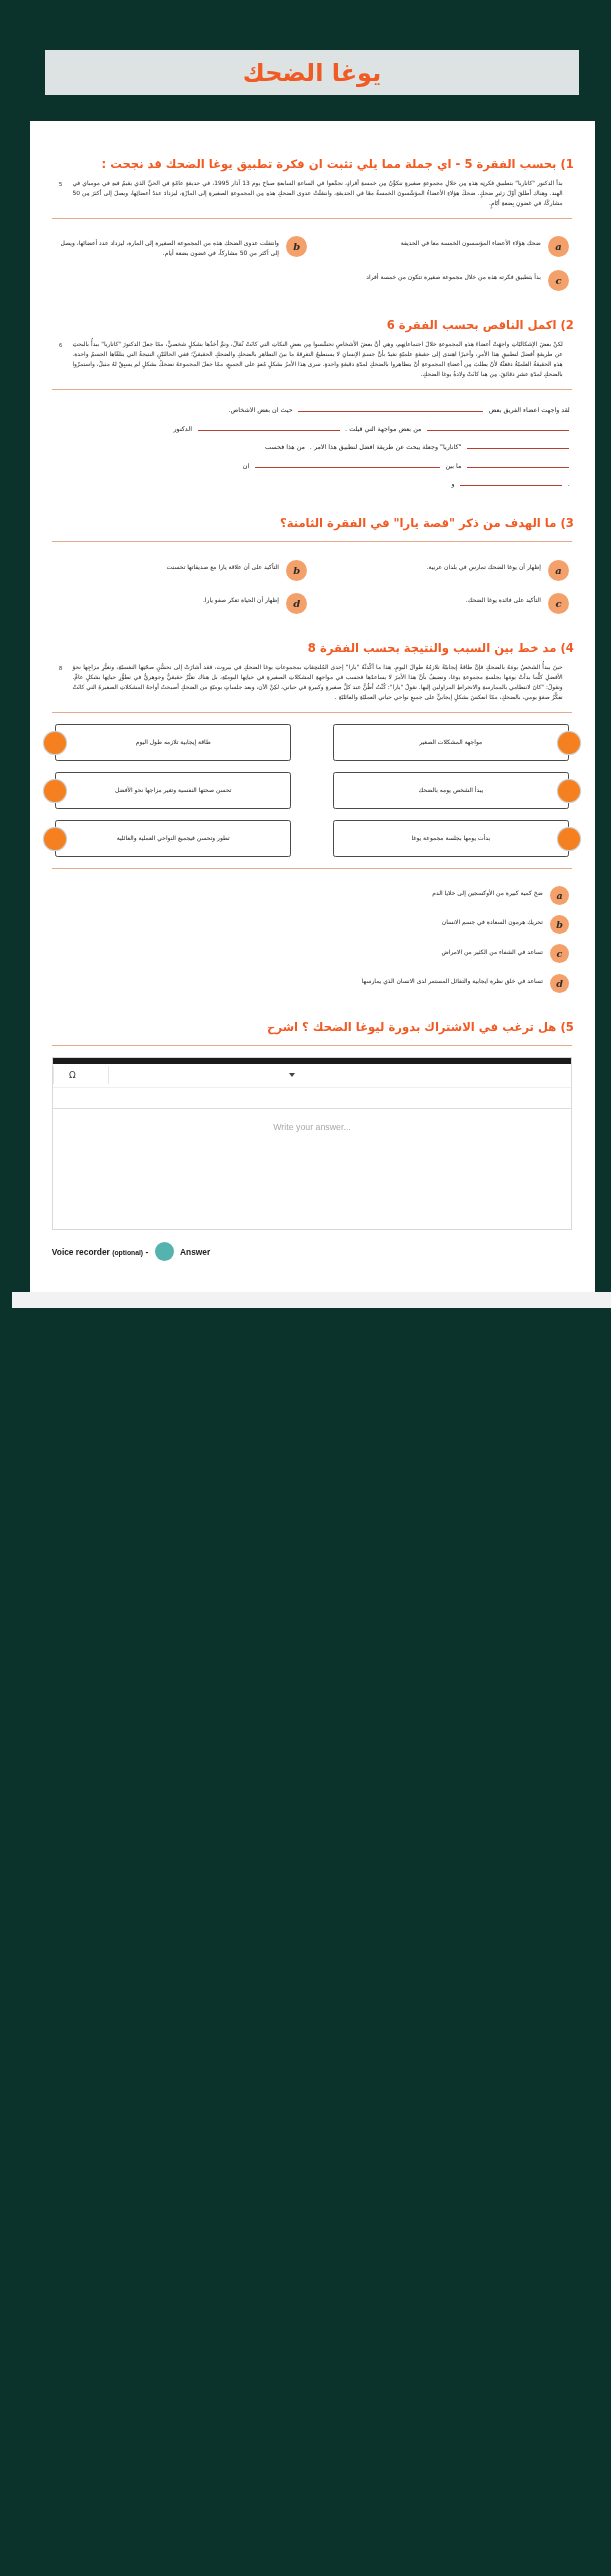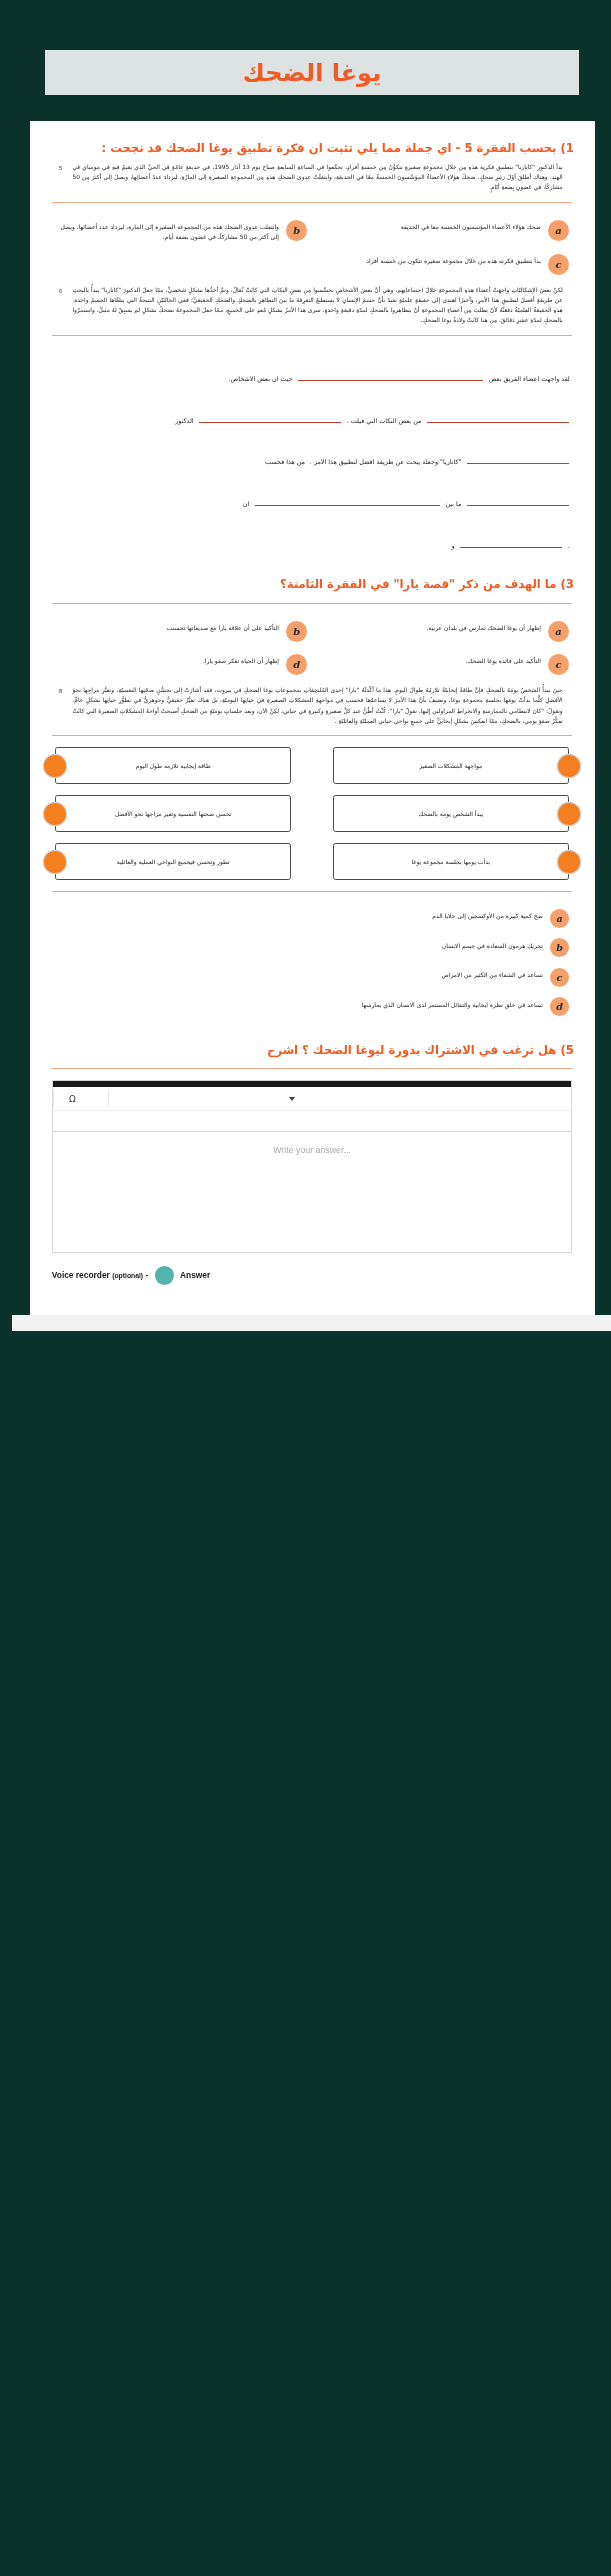--- a/index.html
+++ b/index.html
@@ -50,21 +50,21 @@
   .q-head {
     color: #f15a22;
     font-size: 11.6px;
     font-weight: 700;
     line-height: 1.45;
     text-align: right;
     font-family: "DejaVu Sans", "Liberation Sans", sans-serif;
     margin: 21px 3.2px 4.8px 3.2px;
     direction: rtl;
   }
-  .q-head.first { margin-top: 3px; }
+  .q-head.first { margin-top: 19px; }
 
   
   .para-block {
     display: flex;
     flex-direction: row-reverse;
     gap: 6.4px;
     margin: 4.8px 14.3px 4.8px 8px;
     direction: rtl;
   }
   .para-num {
@@ -148,21 +148,21 @@
     line-height: 2.9;
     font-family: "DejaVu Sans", "Liberation Sans", sans-serif;
   }
   .blank-row {
     display: flex;
     flex-direction: row;
     align-items: baseline;
     flex-wrap: nowrap;
     width: 100%;
   }
-  .blank-row .txt { white-space: nowrap; padding: 0 2.4px; margin-top: 23px; }
+  .blank-row .txt { white-space: nowrap; padding: 0 2.4px; }
   .blank {
     border-bottom: 0.8px solid #b5402f;
     height: 10.4px;
     display: inline-block;
     flex: 0 0 auto;
     margin: 0 3.2px;
   }
   .blank.w-md { width: 102px; }
   .blank.w-lg { width: 142px; }
   .blank.w-xl { width: 185px; }
@@ -332,38 +332,39 @@
       <div class="choice">
         <div class="bullet">b</div>
         <div class="choice-text">وانتقلت عدوى الضحك هذه من المجموعة الصغيرة إلى المارة، ليزداد عدد أعضائها، ويصل إلى أكثر من 50 مشاركاً، في غضون بضعة أيام.</div>
       </div>
       <div class="choice">
         <div class="bullet">c</div>
         <div class="choice-text">بدأ بتطبيق فكرته هذه من خلال مجموعة صغيرة تتكون من خمسة أفراد</div>
       </div>
     </div>
 
+    <div class="q-head">2) اكمل الناقص بحسب الفقرة 6</div>
 
     <div class="para-block">
       <div class="para-num">6</div>
       <div class="para-text">لكنْ بعضَ الإشكاليّاتِ واجهَتْ أعضاءَ هذهِ المجموعةِ خلالَ اجتماعاتِهم، وهي أنَّ بعضَ الأشخاصِ تحسَّسوا مِن بعضِ النكاتِ التي كانَتْ تُقالُ، وتمَّ أخذُها بشكلٍ شخصيٍّ، ممّا جعلَ الدكتورَ "كاتاريا" يبدأُ بالبحثِ عن طريقةٍ أفضلَ لتطبيقِ هذا الأمرِ، وأخيرًا اهتدى إلى حقيقةٍ علميّةٍ تفيدُ بأنَّ جسمَ الإنسانِ لا يستطيعُ التفرِقةَ ما بينَ التظاهرِ بالضحكِ والضحكِ الحقيقيِّ؛ ففي الحالتَيْنِ النتيجةُ التي يتلقّاها الجسمُ واحدة. هذهِ الحقيقةُ العلميّةُ دفعَتْهُ لأنْ يطلبَ مِن أعضاءِ المجموعةِ أنْ يتظاهروا بالضحكِ لمدّةِ دقيقةٍ واحدةٍ. سرى هذا الأمرُ بشكلٍ مُعدٍ على الجميعِ، ممّا جعلَ المجموعةَ تضحكُ بشكلٍ لم يسبِقْ لهُ مثيلٌ، واستمرّوا بالضحكِ لمدّةِ عشرِ دقائقَ. مِن هنا كانَتْ ولادةُ يوغا الضحكِ.</div>
     </div>
 
     <hr class="rule">
 
     <div class="blank-block">
       <div class="blank-row">
         <span class="txt">لقد واجهت اعضاء الفريق بعض</span>
         <span class="blank w-xl"></span>
         <span class="txt">حيث ان بعض الاشخاص.</span>
         <span class="grow"></span>
       </div>
       <div class="blank-row">
         <span class="blank w-lg"></span>
-        <span class="txt">من بعض النكات التي قيلت .</span>
+        <span class="txt">من بعض مواجهة التي قيلت .</span>
         <span class="blank w-lg"></span>
         <span class="txt">الدكتور</span>
         <span class="grow"></span>
       </div>
       <div class="blank-row">
         <span class="blank w-md"></span>
         <span class="txt">"كاتاريا" وجعلة يبحث عن طريقة افضل لتطبيق هذا الامر .</span>
         <span class="txt">من هذا فحسب</span>
         <span class="grow"></span>
       </div>
@@ -398,20 +399,21 @@
       <div class="choice">
         <div class="bullet">c</div>
         <div class="choice-text">التأكيد على فائدة يوغا الضحك.</div>
       </div>
       <div class="choice">
         <div class="bullet">d</div>
         <div class="choice-text">إظهار أن الحياة تعكر صفو يارا.</div>
       </div>
     </div>
 
+    <div class="q-head">4) مد خط بين السبب والنتيجة بحسب الفقرة 8</div>
 
     <div class="para-block">
       <div class="para-num">8</div>
       <div class="para-text">حينَ يبدأُ الشخصُ يومَهُ بالضحكِ فإنَّ طاقةً إيجابيّةً تلازمُهُ طوالَ اليومِ. هذا ما أكّدتْهُ "يارا" إحدى المُلتحِقاتِ بمجموعاتِ يوغا الضحكِ في بيروت، فقد أشارَتْ إلى تحسُّنِ صحّتِها النفسيّةِ، وتغيُّرِ مزاجِها نحوَ الأفضلِ كلَّما بدأتْ يومَها بجلسةِ مجموعةِ يوغا، وتضيفُ بأنَّ هذا الأمرَ لا يساعدُها فحسب في مواجهةِ المشكلاتِ الصغيرةِ في حياتِها اليوميّةِ، بل هناك تغيُّرٌ حقيقيٌّ وجوهريٌّ في تطوُّرِ حياتِها بشكلٍ عامٍّ. وتقولُ: "كانَ لانتظامي بالممارسةِ والانخراطِ المزاولين إليها. تقولُ "يارا": كُنْتُ أظُنُّ عند كلِّ صغيرةٍ وكبيرةٍ في حياتي، لكِنْ الآن، وبعد جلساتٍ يوميّةٍ من الضحكِ أصبحتُ أواجهُ المشكلاتِ الصغيرةَ التي كانَتْ تعكِّرُ صفوَ يومي، بالضحكِ، ممّا انعكسَ بشكلٍ إيجابيٍّ على جميعِ نواحي حياتي العمليّةِ والعائليّةِ .</div>
     </div>
 
     <hr class="rule">
 
     <div class="match-grid">
       <div class="match-row">

